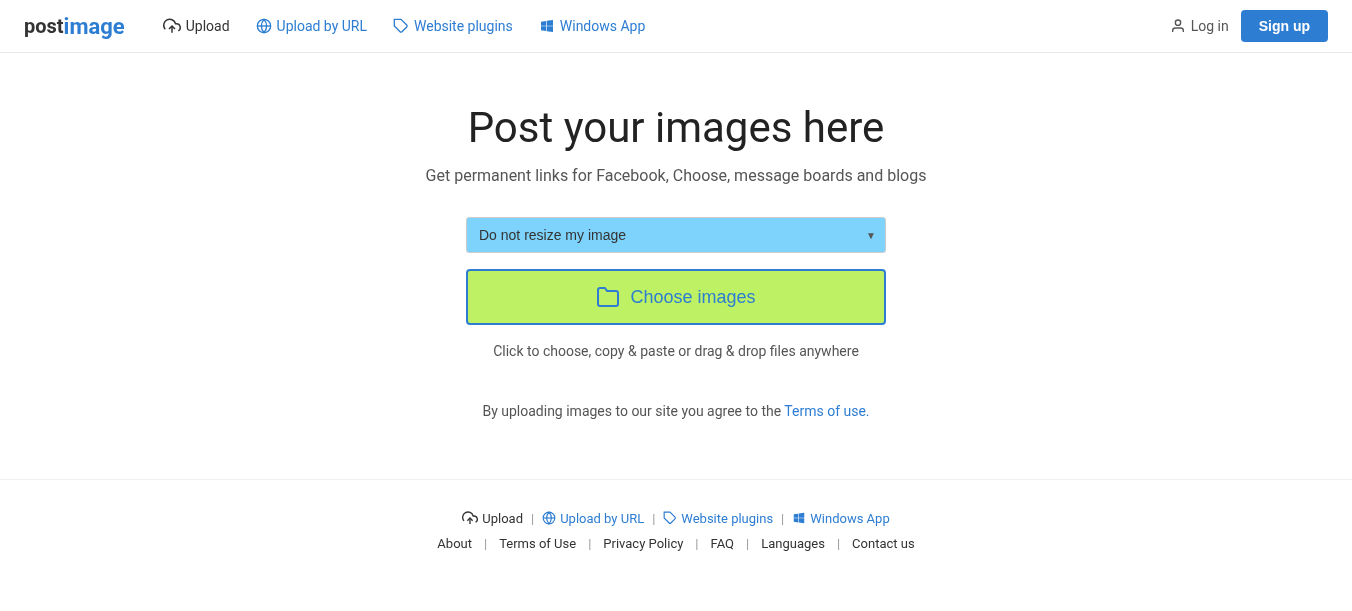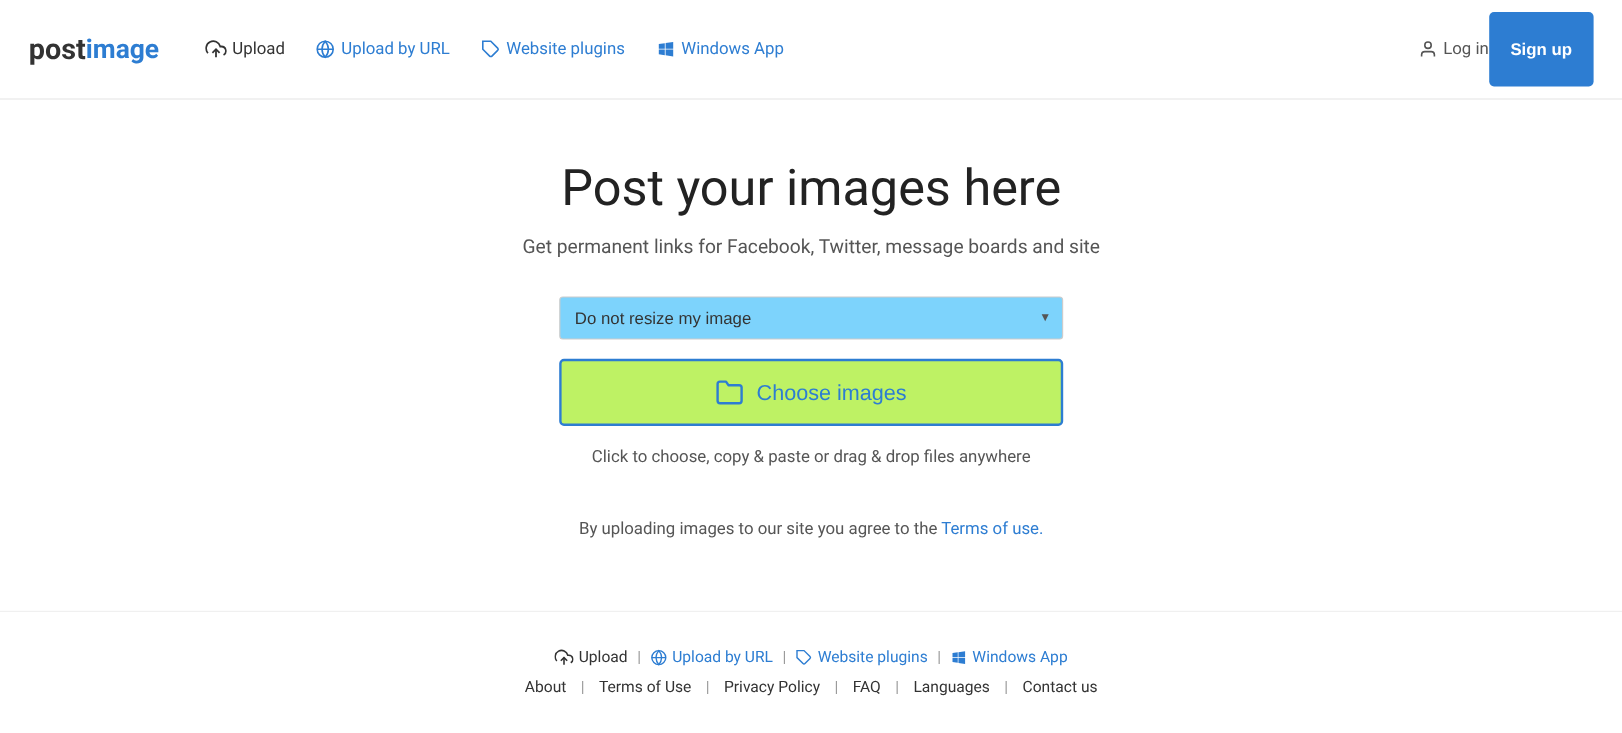--- a/index.html
+++ b/index.html
@@ -18,21 +18,21 @@
       border-bottom: 1px solid #e8e8e8;
       position: relative;
     }
     .logo {
       display: flex;
       align-items: center;
       margin-right: 28px;
       text-decoration: none;
     }
     .logo-post {
-      font-size: 24px;
+      font-size: 20px;
       font-weight: 700;
       color: #333;
     }
     .logo-image {
       font-size: 22px;
       font-weight: 700;
       color: #2d7dd2;
     }
     .nav-links {
       display: flex;
@@ -46,37 +46,38 @@
       gap: 5px;
       padding: 6px 10px;
       color: #333;
       text-decoration: none;
       font-size: 14px;
       cursor: pointer;
     }
     .nav-right {
       display: flex;
       align-items: center;
+      gap: 12px;
       margin-left: auto;
     }
     .login-link {
       display: flex;
       align-items: center;
       gap: 5px;
       color: #555;
       text-decoration: none;
       font-size: 14px;
       cursor: pointer;
     }
     .signup-btn {
       background: #2d7dd2;
       color: #fff;
       border: none;
       border-radius: 4px;
-      padding: 23px 18px;
+      padding: 8px 18px;
       font-size: 14px;
       font-weight: 600;
       cursor: pointer;
     }
 
     
     .main-content {
       display: flex;
       flex-direction: column;
       align-items: center;
@@ -287,21 +288,21 @@
         <circle cx="12" cy="7" r="4"></circle>
       </svg>
       <span>Log in</span>
     </a>
     <button class="signup-btn">Sign up</button>
   </div>
 </nav>
 
 <main class="main-content">
   <h1 class="main-title">Post your images here</h1>
-  <p class="main-subtitle">Get permanent links for Facebook, Twitter, message boards and site</p>
+  <p class="main-subtitle">Get permanent links for Facebook, Choose, message boards and blogs</p>
 
   <div class="upload-form">
 
     <div class="select-wrapper">
       <select>
         <option>Do not resize my image</option>
         <option>320 x 240 (QVGA)</option>
         <option>640 x 480 (VGA)</option>
         <option>800 x 600 (SVGA)</option>
         <option>1024 x 768 (XGA)</option>

